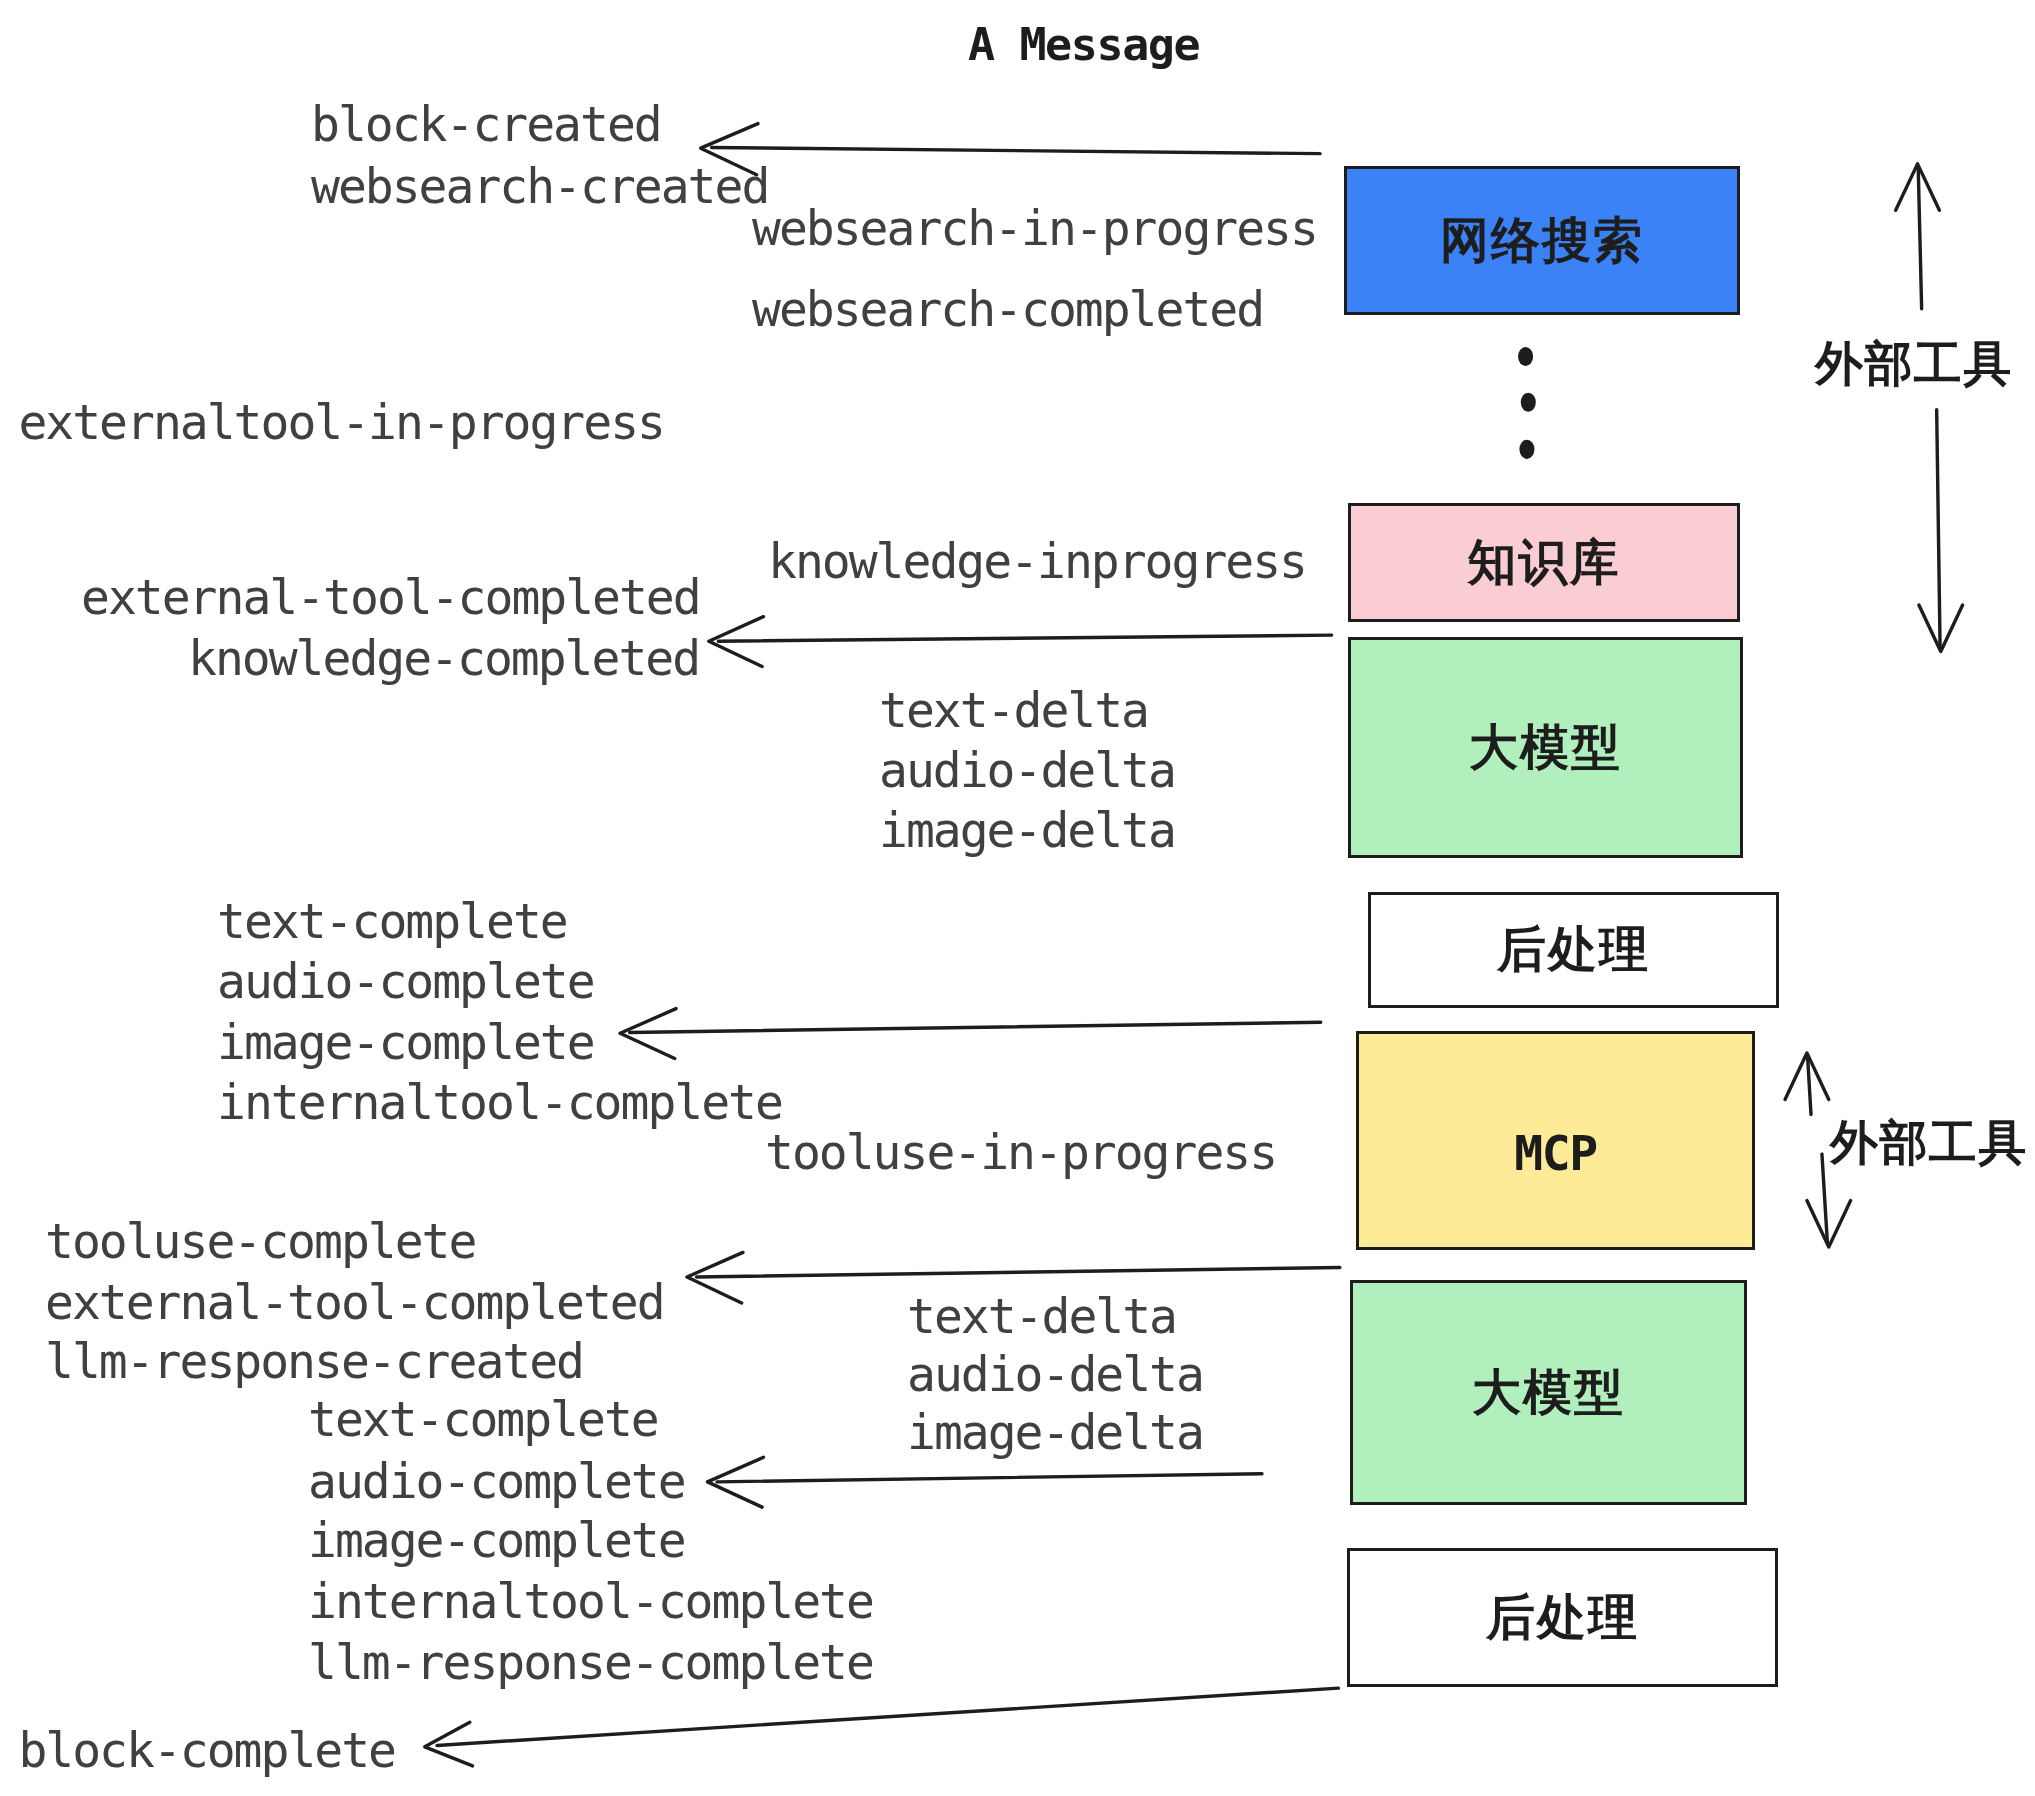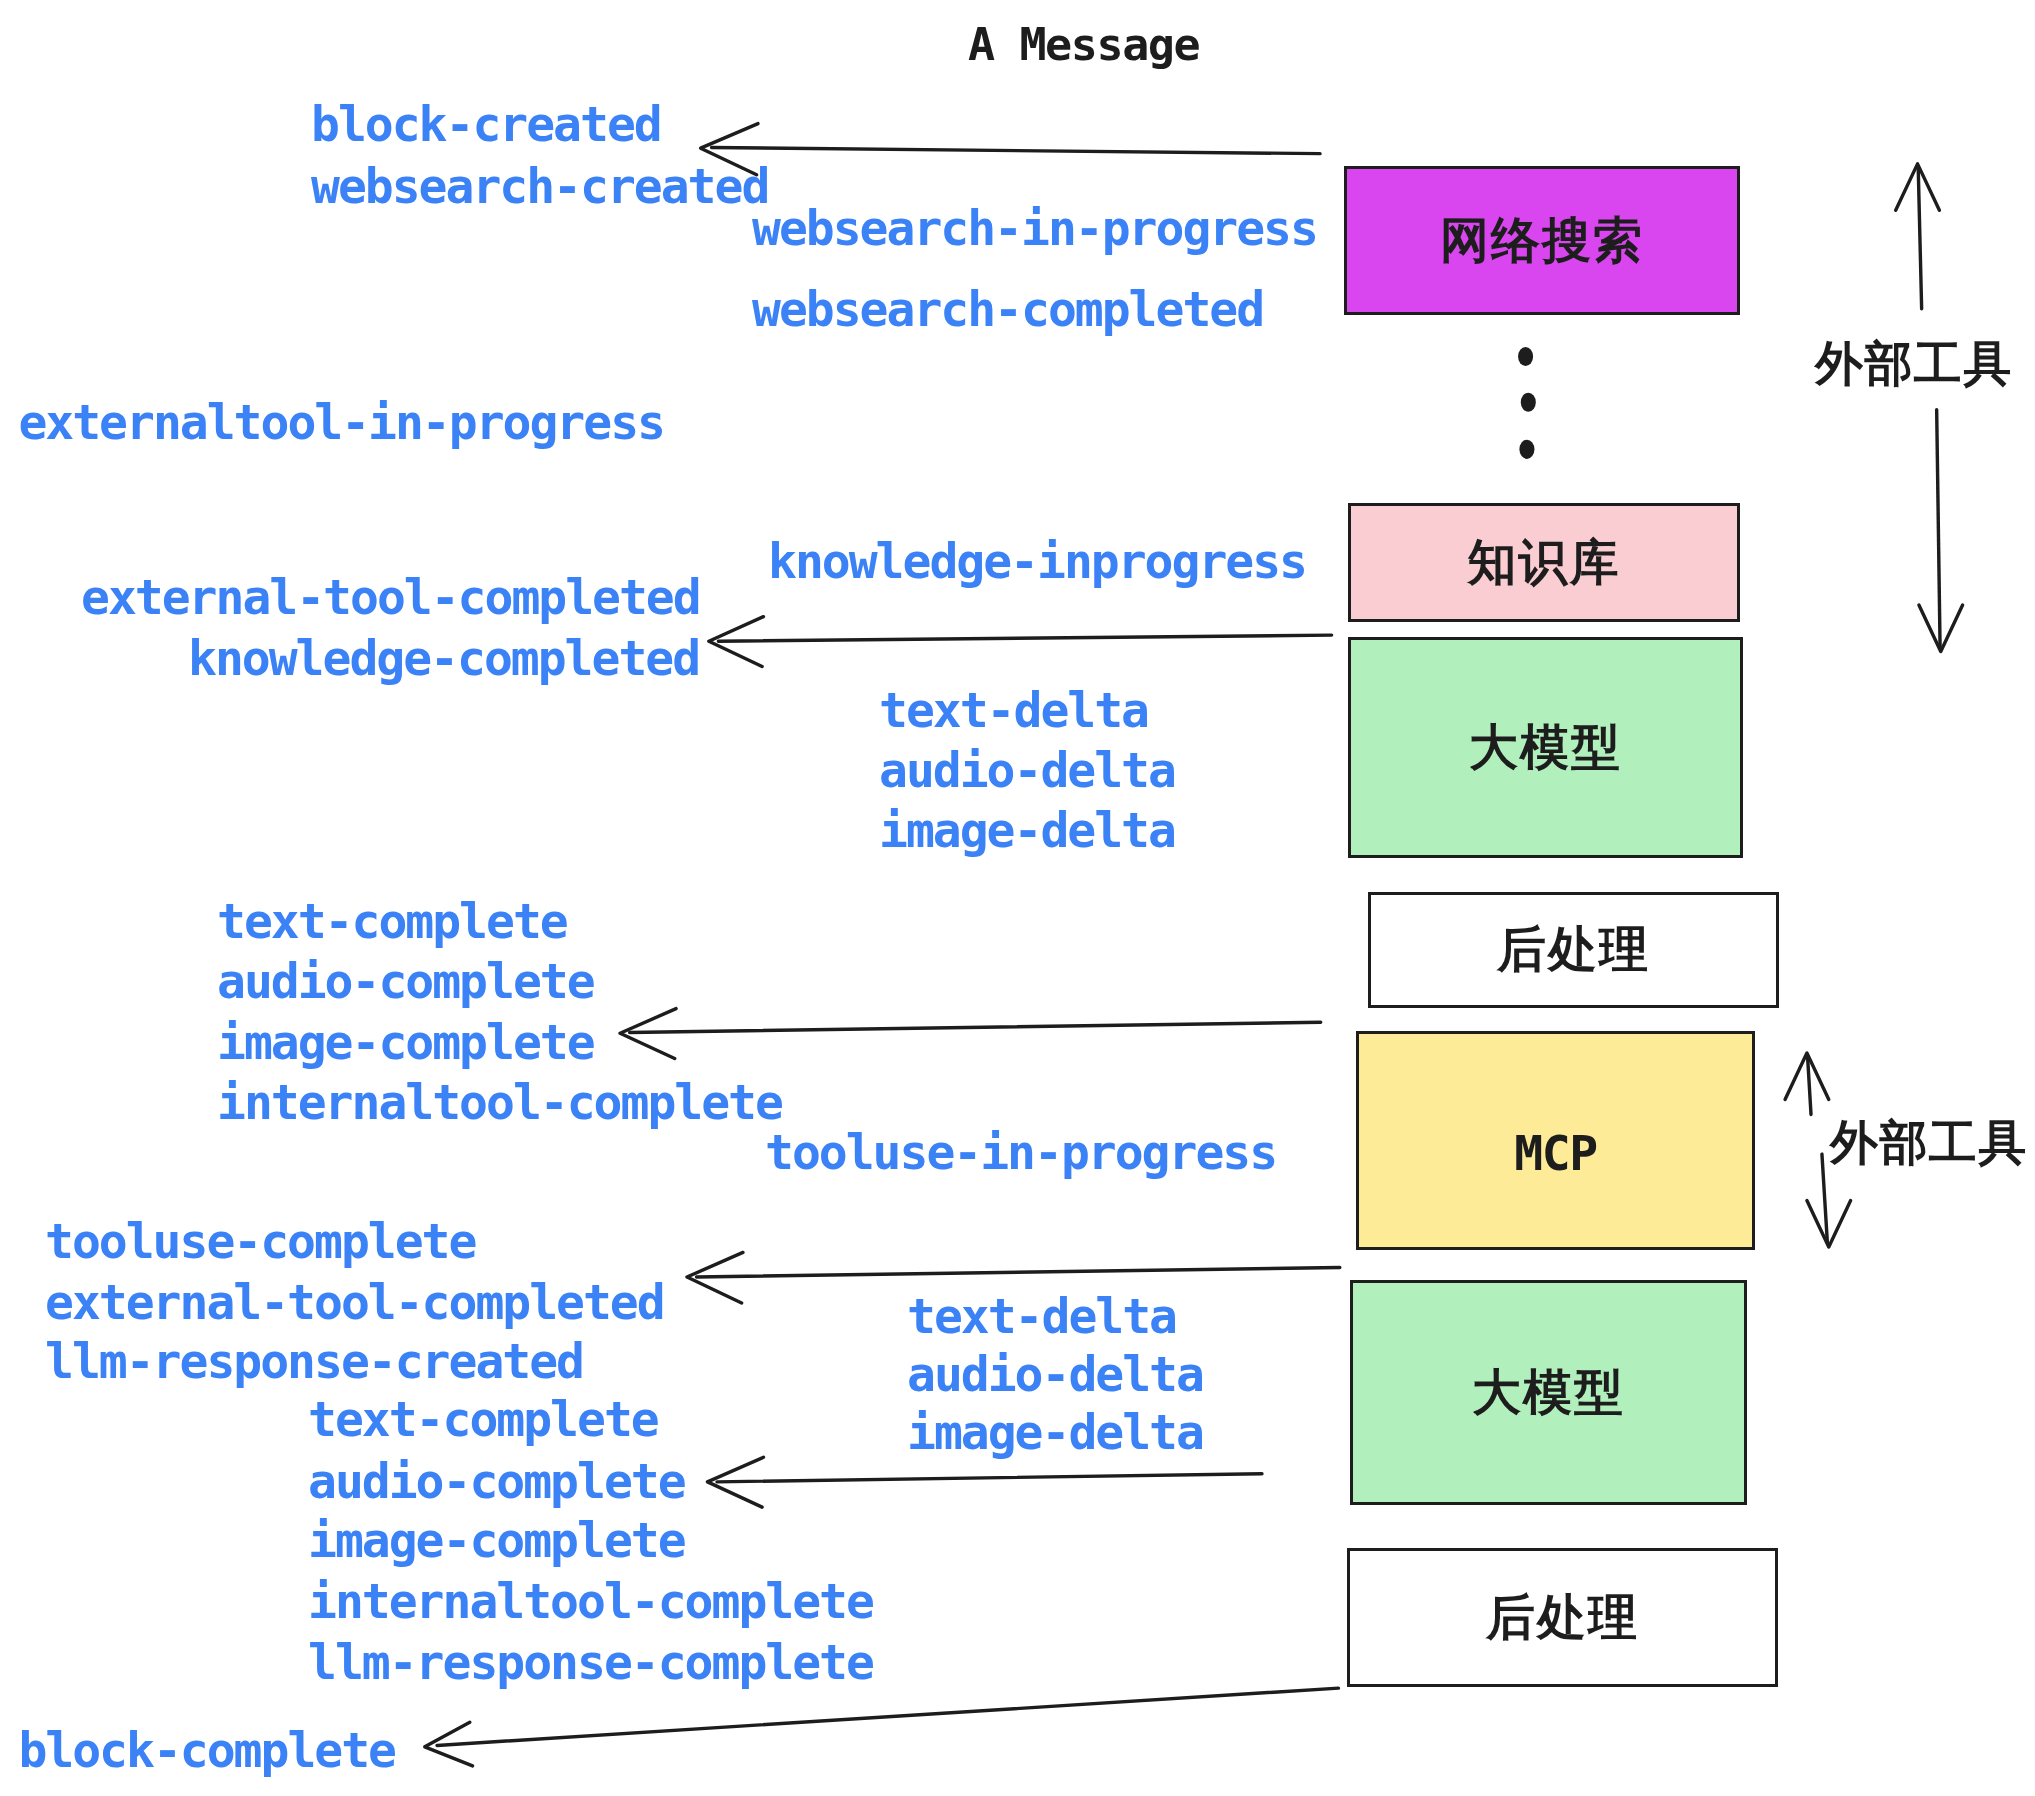--- a/index.html
+++ b/index.html
@@ -17,26 +17,26 @@
     font-family: "DejaVu Sans Mono", "Liberation Mono", monospace;
     font-weight: 700;
     font-size: 45px;
     letter-spacing: -1.4px;
     white-space: nowrap;
     color: #1d1d1d;
   }
   .ev {
     position: absolute;
     font-family: "DejaVu Sans Mono", "Liberation Mono", monospace;
-    font-weight: 700;
+    font-weight: 400;
     font-size: 48px;
     letter-spacing: -2px;
     line-height: 1.0;
     white-space: nowrap;
-    color: #3b82f6;
+    color: #404040;
   }
   .box {
     position: absolute;
     box-sizing: border-box;
     border: 3.4px solid #1d1d1d;
     display: flex;
     align-items: center;
     justify-content: center;
     background: #ffffff;
   }
@@ -110,21 +110,21 @@
   <div class="ev" style="left:907px; top:1292px">text-delta</div>
   <div class="ev" style="left:907px; top:1350px">audio-delta</div>
   <div class="ev" style="left:907px; top:1408px">image-delta</div>
   <div class="ev" style="left:308px;  top:1395px">text-complete</div>
   <div class="ev" style="left:308px;  top:1457px">audio-complete</div>
   <div class="ev" style="left:308px;  top:1516px">image-complete</div>
   <div class="ev" style="left:308px;  top:1577px">internaltool-complete</div>
   <div class="ev" style="left:308px;  top:1638px">llm-response-complete</div>
   <div class="ev" style="left:18.4px;   top:1726px">block-complete</div>
 
-  <div class="box" style="left: 1344px; top: 166px; width: 396px; height: 149px; background-color: #d946ef;">
+  <div class="box" style="left: 1344px; top: 166px; width: 396px; height: 149px; background-color: #3b82f6;">
     <span class="cjk-label">网络搜索</span>
   </div>
   <div class="box" style="left: 1348px; top: 503px; width: 392px; height: 119px; background-color: rgb(249, 205, 210);">
     <span class="cjk-label">知识库</span>
   </div>
   <div class="box" style="left: 1348px; top: 637px; width: 395px; height: 221px; background-color: rgb(177, 240, 189);">
     <span class="cjk-label">大模型</span>
   </div>
   <div class="box" style="left: 1368px; top: 892px; width: 411px; height: 116px; background-color: rgb(255, 255, 255);">
     <span class="cjk-label">后处理</span>

